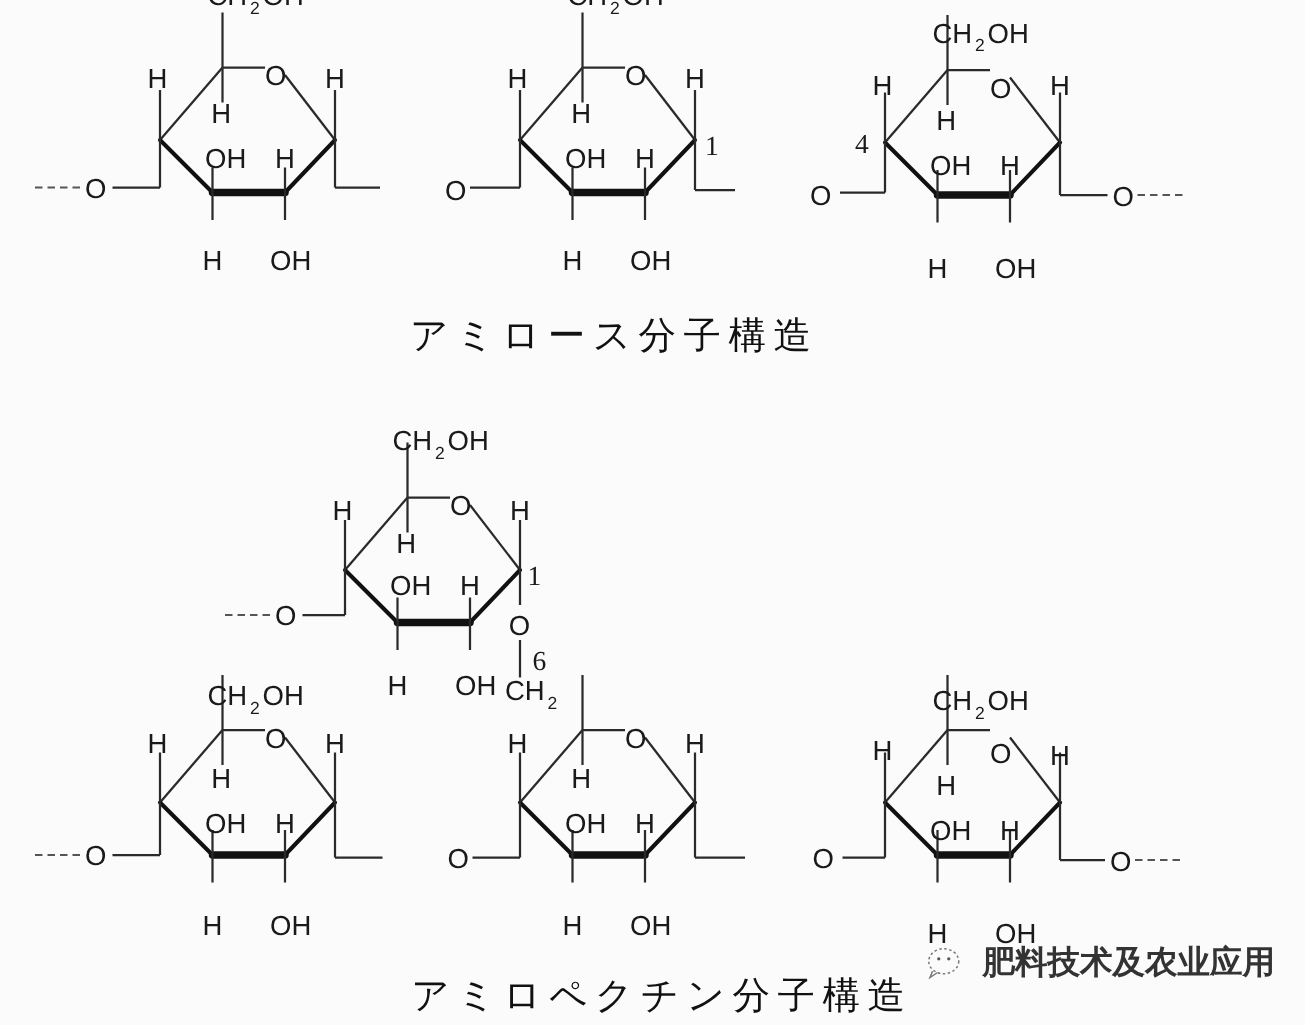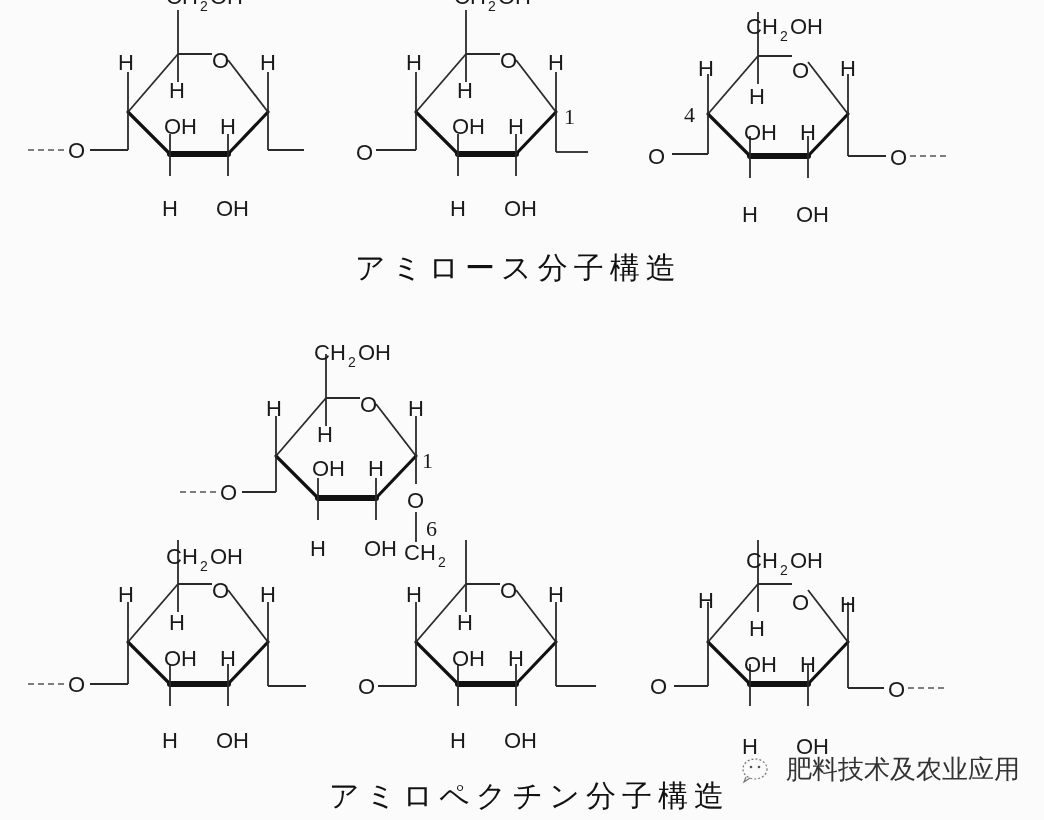--- a/index.html
+++ b/index.html
@@ -7,21 +7,21 @@
   #stage { position: absolute; left: 0; top: 0; width: 1044px; height: 820px; }
   svg text { font-family: "Liberation Sans", sans-serif; fill: #1a1a1a; }
   .lbl { font-size: 22px; }
   .sub { font-size: 14px; }
   .num { font-size: 22px; font-family: "Liberation Serif", serif; }
   .bond { stroke: #2a2a2a; stroke-width: 1.8; fill: none; }
   .bold { stroke: #111; stroke-width: 6; fill: none; stroke-linecap: round; }
   .mid { stroke: #111; stroke-width: 3.2; fill: none; stroke-linecap: round; }
   .dash { stroke: #555; stroke-width: 1.6; stroke-dasharray: 6 4; fill: none; }
   .caption { position: absolute; font-family: "DejaVu Sans", sans-serif; font-size: 30px; color: #111; letter-spacing: 6px; white-space: nowrap; }
-  .watermark { position: absolute; left: 740px; top: 752px; display: flex; align-items: center; gap: 10px; font-family: "DejaVu Sans", sans-serif; font-size: 26px; color: #333; }
+  .watermark { position: absolute; left: 740px; top: 752px; display: flex; align-items: center; gap: 10px; font-family: "DejaVu Sans", sans-serif; font-size: 26px; color: #333; font-weight: bold; }
   .wm-icon { width: 36px; height: 28px; }
 </style>
 </head>
 <body>
 
 <svg id="stage" viewBox="0 0 1044 820" xmlns="http://www.w3.org/2000/svg">
   <defs>
 
     <g id="ring">
 
@@ -198,21 +198,21 @@
       <text class="lbl" x="34" y="112">H</text>
       <text class="lbl" x="88" y="112">OH</text>
       <line class="bond" x1="140" y1="0" x2="140" y2="46"></line>
       <line class="bond" x1="140" y1="46" x2="176" y2="46"></line>
       <text class="lbl" x="180" y="55">O</text>
       <line class="dash" x1="200" y1="46" x2="240" y2="46"></line>
     </g>
   </g>
 </svg>
 
-<div class="caption" style="left:355px; top:248px;">アミロース分子構造</div>
+<div class="caption" style="left:328px; top:248px;">アミロース分子構造</div>
 <div class="caption" style="left:306px; top:776px;margin-left:23px;">アミロペクチン分子構造</div>
 
 <div class="watermark">
   <svg class="wm-icon" viewBox="0 0 36 28">
     <ellipse cx="15" cy="13" rx="12" ry="10" fill="none" stroke="#777" stroke-width="1.2" stroke-dasharray="2 2"></ellipse>
     <circle cx="11" cy="11" r="1.3" fill="#555"></circle>
     <circle cx="19" cy="11" r="1.3" fill="#555"></circle>
     <path d="M6 21 L4 26 L10 22" fill="none" stroke="#777" stroke-width="1.2"></path>
   </svg>
   <span>肥料技术及农业应用</span>

